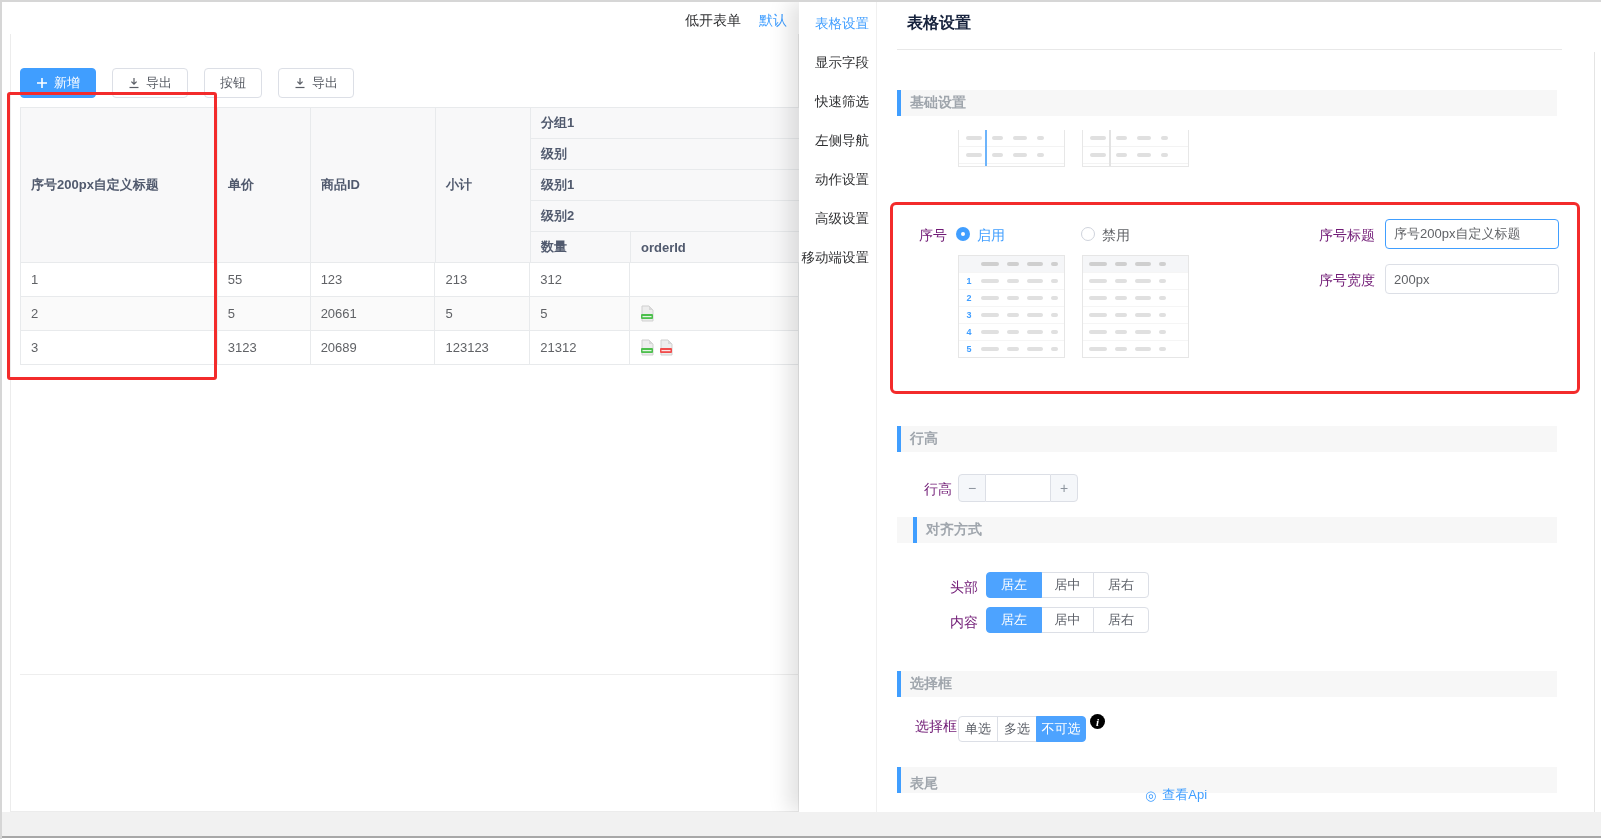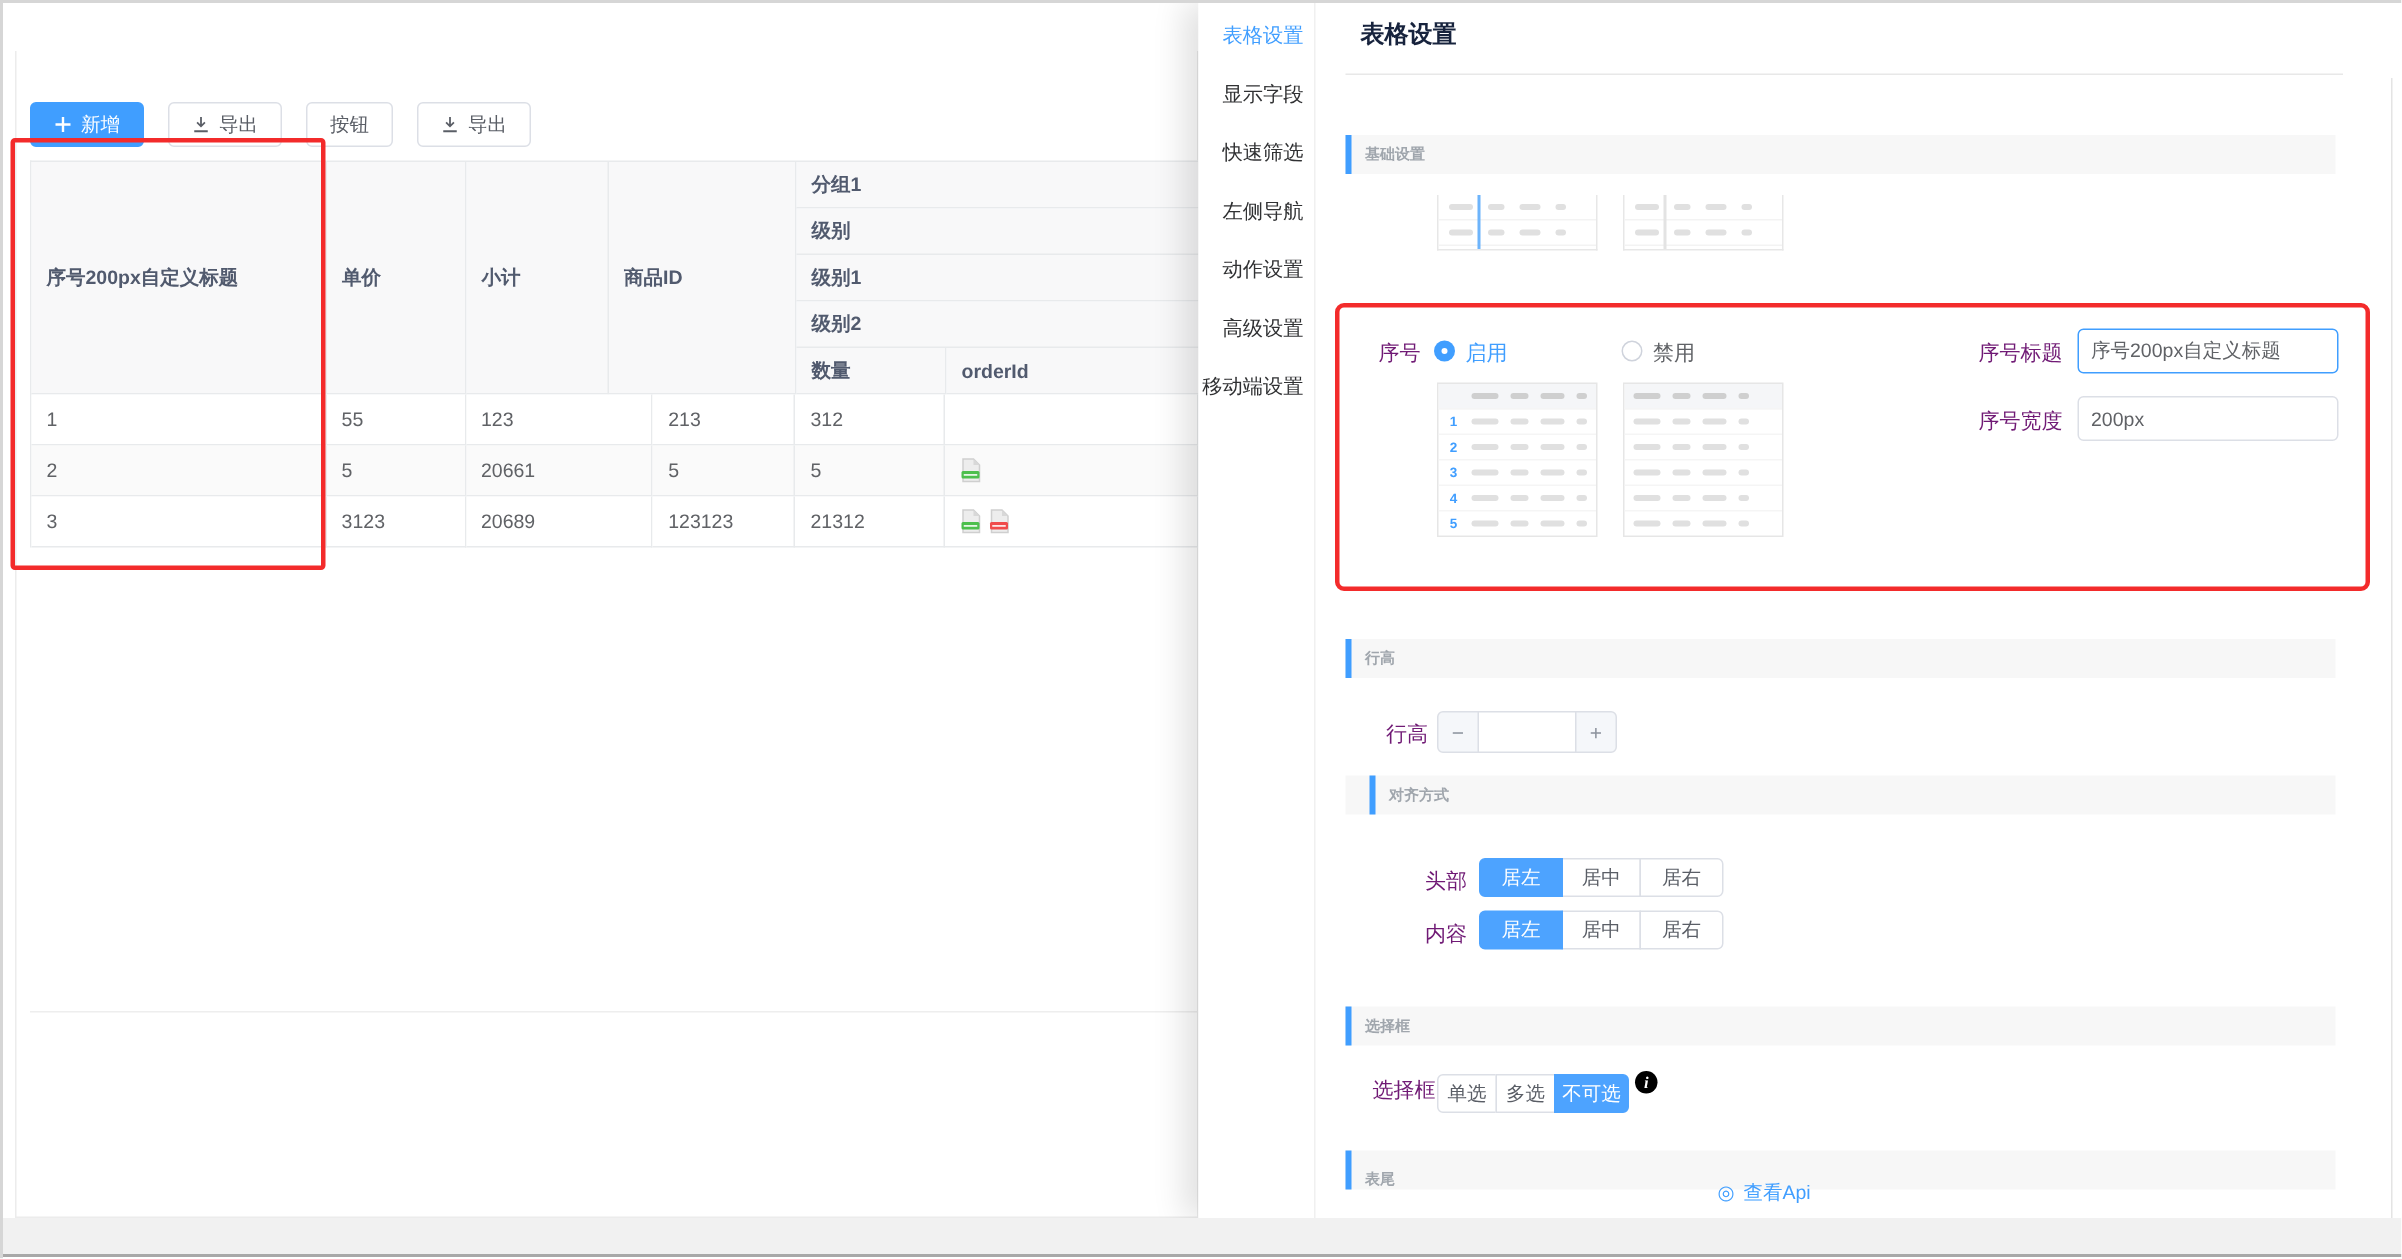--- a/index.html
+++ b/index.html
@@ -58,21 +58,21 @@
     padding-top:2px; background:#fff; }
   .nav-item { height:39px; display:flex; align-items:center; justify-content:flex-end; padding-right:7px;
     font-size:13.5px; color:#303133; cursor:pointer; white-space:nowrap; }
   .nav-item.active { color:#409eff; }
 
   .drawer-title { position:absolute; left:108px; top:11px; font-size:16px; font-weight:bold; color:#17233d; }
   .drawer-divider { position:absolute; left:98px; top:47px; width:665px; height:1px; background:#e8e8e8; }
   .drawer-scroll-line { position:absolute; left:795px; top:50px; height:760px; width:1px; background:#e4e4e4; }
 
   .section-bar { position:absolute; left:98px; width:660px; height:26px; background:#f7f7f7;
-    display:flex; align-items:center; color:#a0a6ad; font-weight:bold; font-size:10px; }
+    display:flex; align-items:center; color:#a0a6ad; font-weight:bold; font-size:14px; }
   .section-bar::before { content:""; width:4px; height:26px; background:#409eff; margin-right:9px; }
   .bar-basic { top:88px; } .bar-rowheight { top:424px; } .bar-align { top:515px;padding-left:16px; }
   .bar-selection { top:669px; } .bar-footer { top:765px;align-items:flex-end; }
 
   
   .mini-prev { position:absolute; top:128px; width:107px; height:37px; background:#fff;
     border:1px solid #e7e7e7; border-top:none; overflow:hidden; }
   .mini-prev.p1 { left:159px; } .mini-prev.p2 { left:283px; }
   .mini-prev .vline { position:absolute; top:0; left:26px; width:2px; height:37px; }
   .mini-prev.p1 .vline { background:#6db4fb; } .mini-prev.p2 .vline { background:#e3e3e3; }
@@ -128,20 +128,25 @@
 
   
   .bottom-band { position:absolute; left:0; top:810px; width:1601px; height:24px; background:#f1f1f1; z-index:20; }
   .bottom-line { position:absolute; left:0; top:834px; width:1601px; height:2px; background:#a8a8a8; z-index:21; }
 </style>
 </head>
 <body>
 
 <div class="screen">
 
+  <div class="topbar">
+    <span class="tab t1">低开表单</span>
+    <span class="tab t2">默认</span>
+    <div class="tab-underline"></div>
+  </div>
   <div class="topbar-border"></div>
 
   <div class="card"></div>
 
   <div class="toolbar">
       <button class="btn primary">
         <svg width="12" height="12" viewBox="0 0 12 12">
           <path d="M6 1v10M1 6h10" stroke="#fff" stroke-width="1.6" fill="none"></path>
         </svg>
         <span>新增</span>
@@ -163,22 +168,22 @@
         </svg>
         <span>导出</span>
       </button>
     </div>
 
   <div class="vtable">
     <div class="hrow">
       <div id="plain-heads" style="display:flex;">
           <div class="hcell tall" style="width: 197px;">序号200px自定义标题</div>
           <div class="hcell tall" style="width: 93px;">单价</div>
+          <div class="hcell tall" style="width: 125px;">商品ID</div>
           <div class="hcell tall" style="width: 95px;">小计</div>
-          <div class="hcell tall" style="width: 125px;">商品ID</div>
         </div>
       <div class="hgroup">
         <div id="group-rows">
             <div class="grow">分组1</div>
             <div class="grow">级别</div>
             <div class="grow">级别1</div>
             <div class="grow">级别2</div>
           </div>
         <div class="leafrow" id="leaf-heads">
             <div class="hcell" style="width: 100px;">数量</div>

